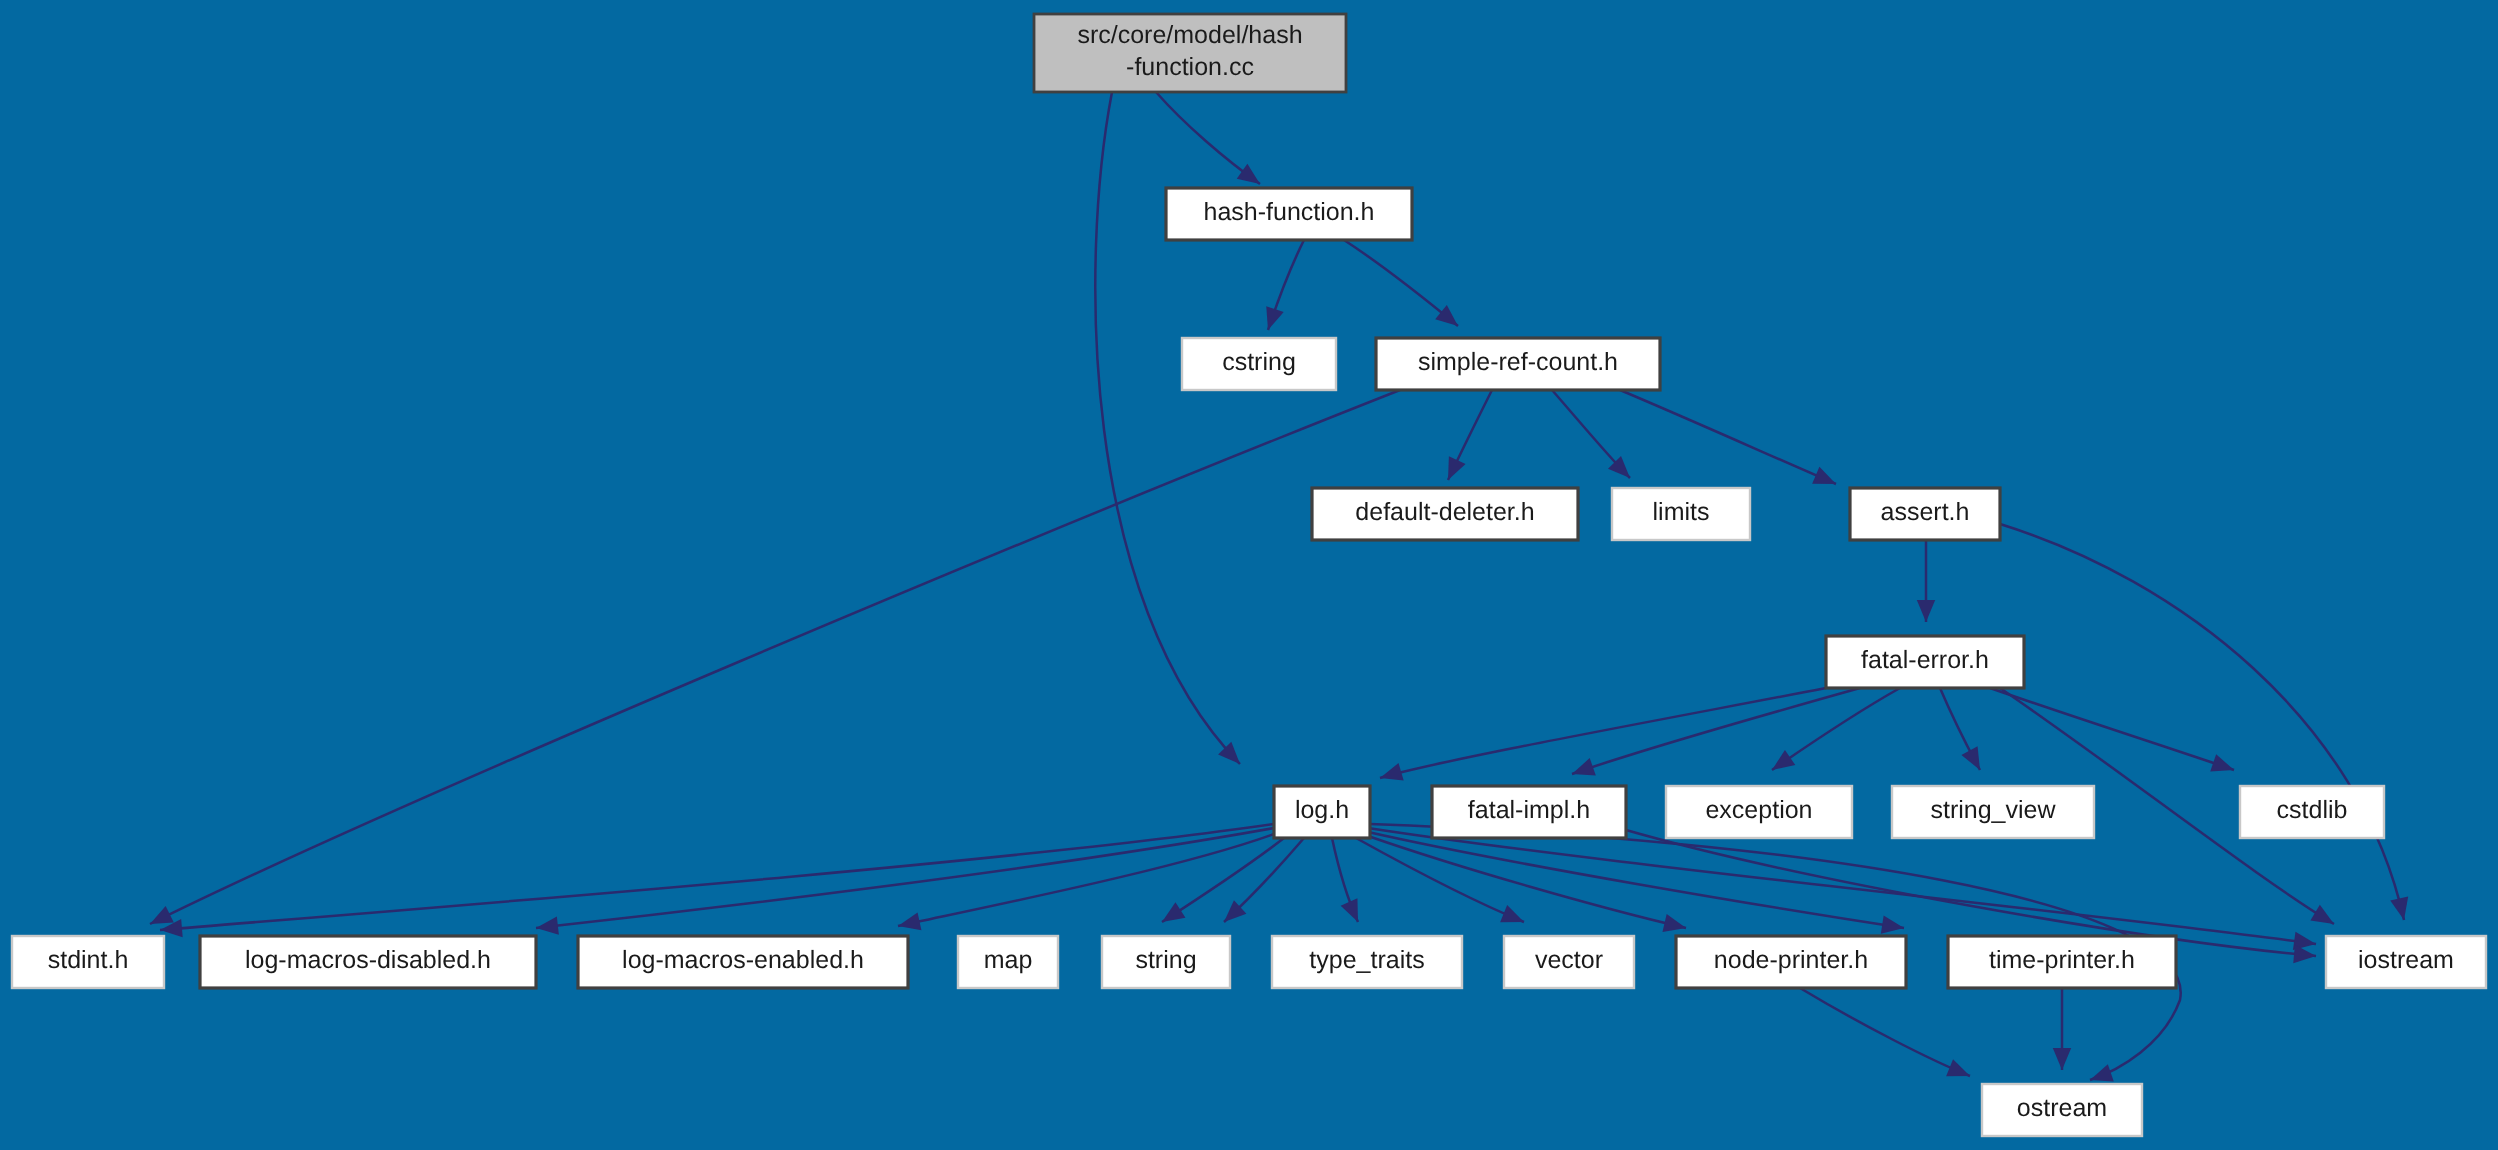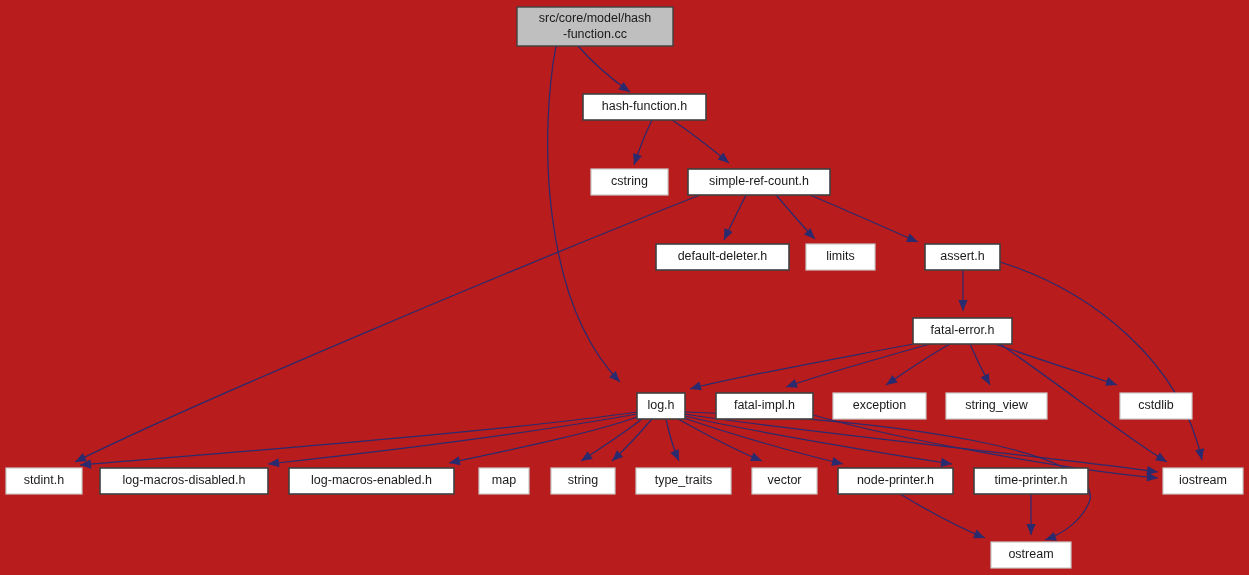--- a/index.html
+++ b/index.html
@@ -8,21 +8,21 @@
     background: #ffffff;
   }
   body {
     font-family: "Liberation Sans", sans-serif;
   }
   #graph-root {
     position: relative;
     width: 1249px;
     height: 575px;
     overflow: hidden;
-    background: #b91c1c;
+    background: #0369a1;
   }
   #graph-svg {
     position: absolute;
     left: 0;
     top: 0;
     width: 1249px;
     height: 575px;
     display: block;
   }
   .node-box {

